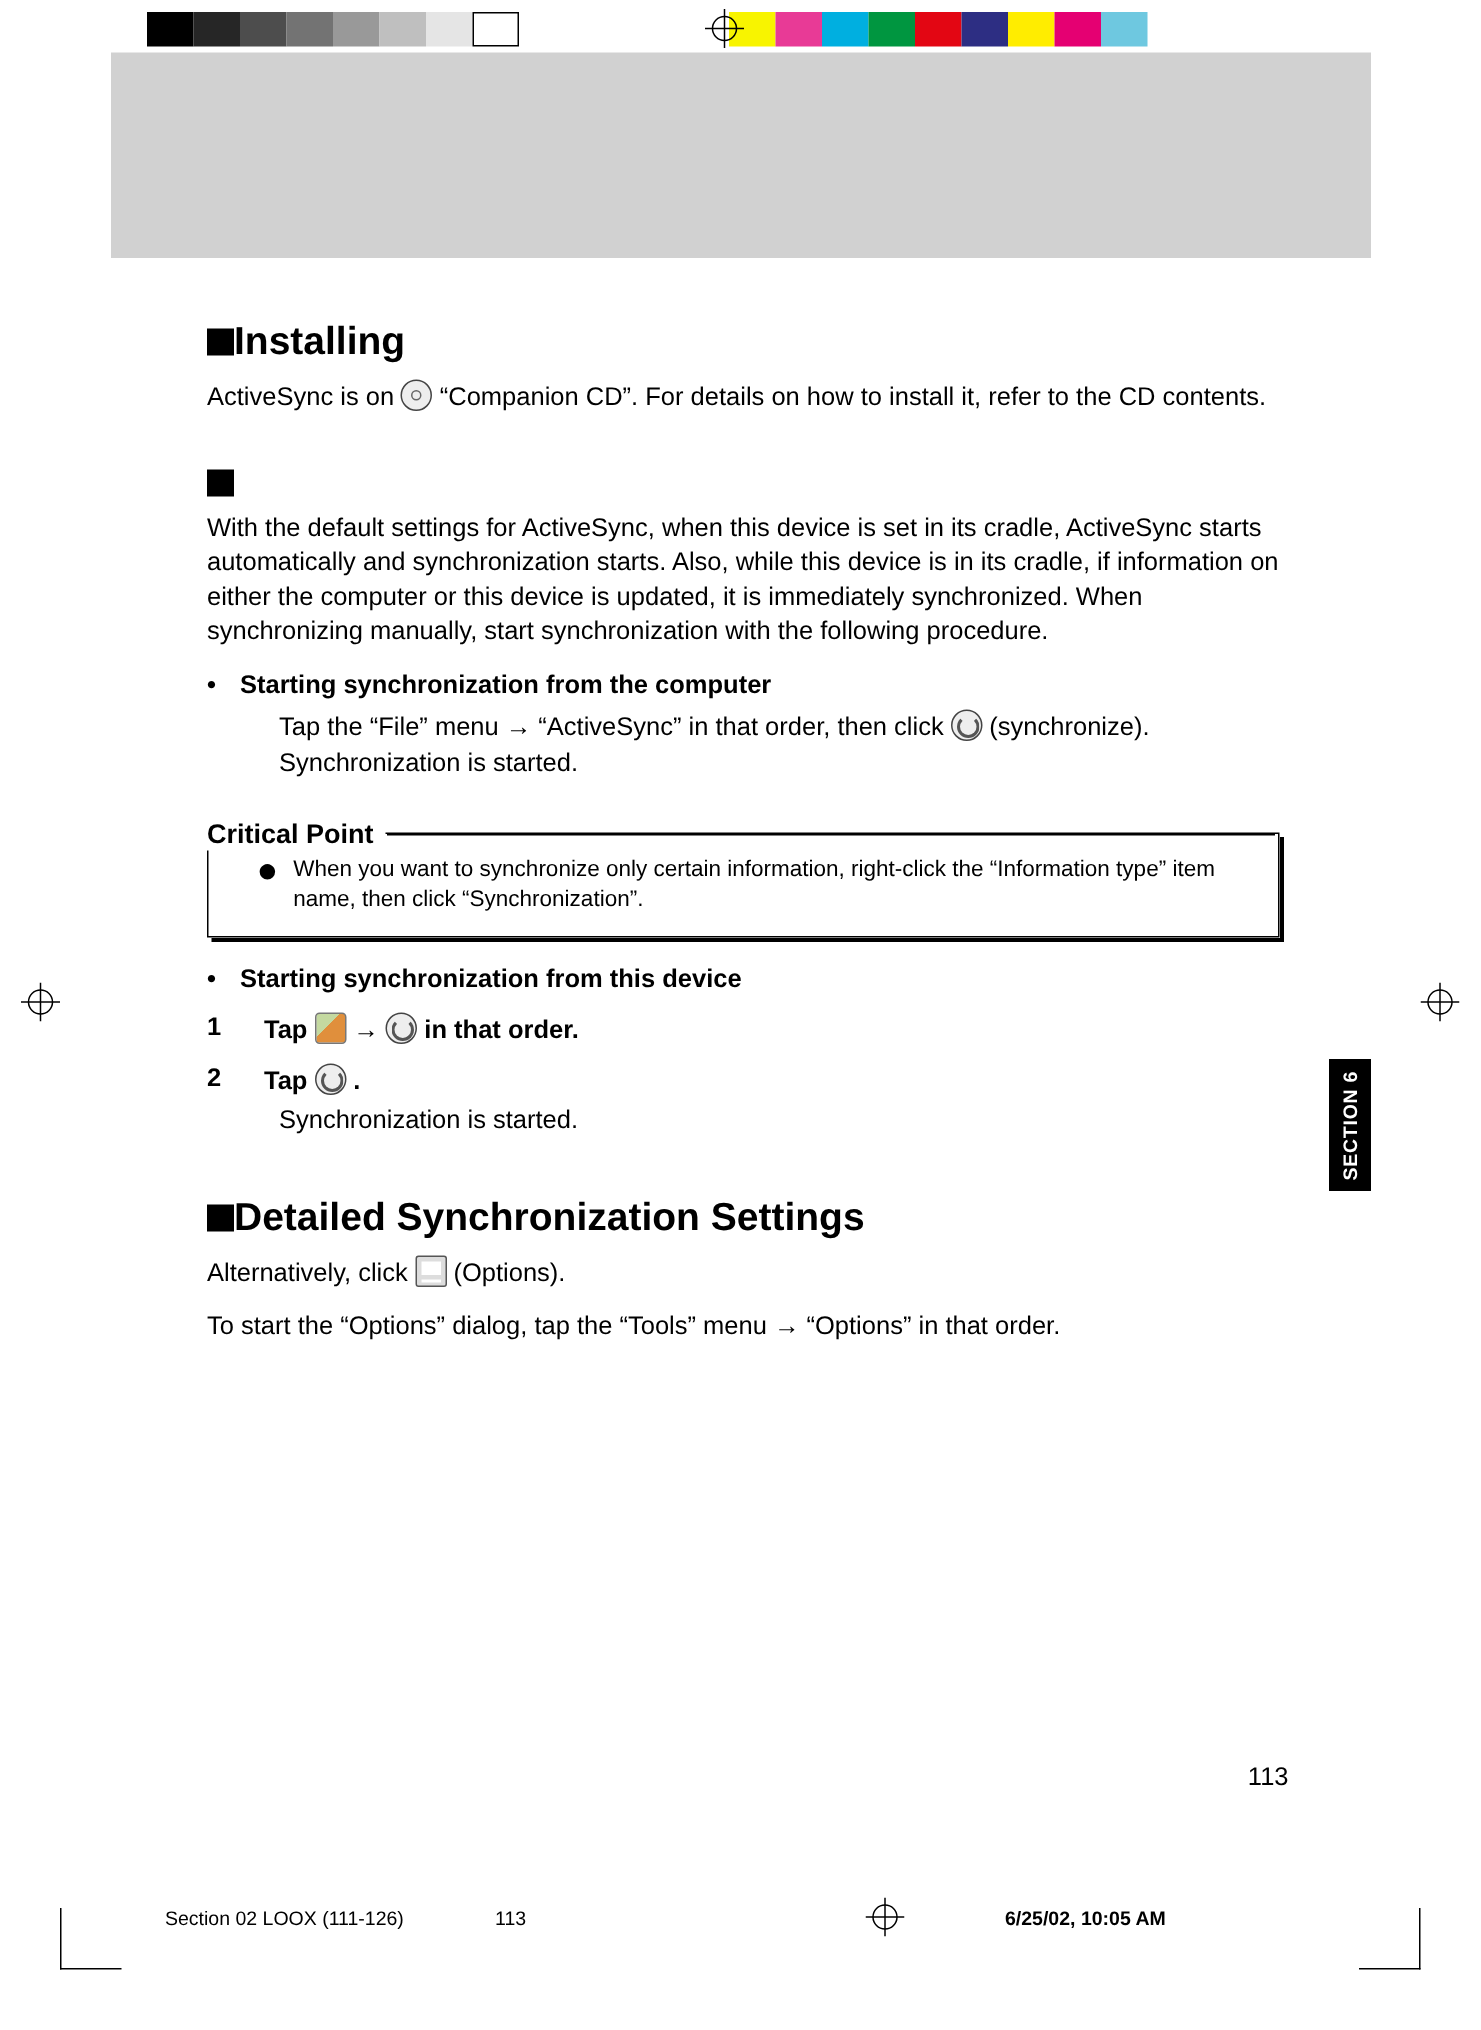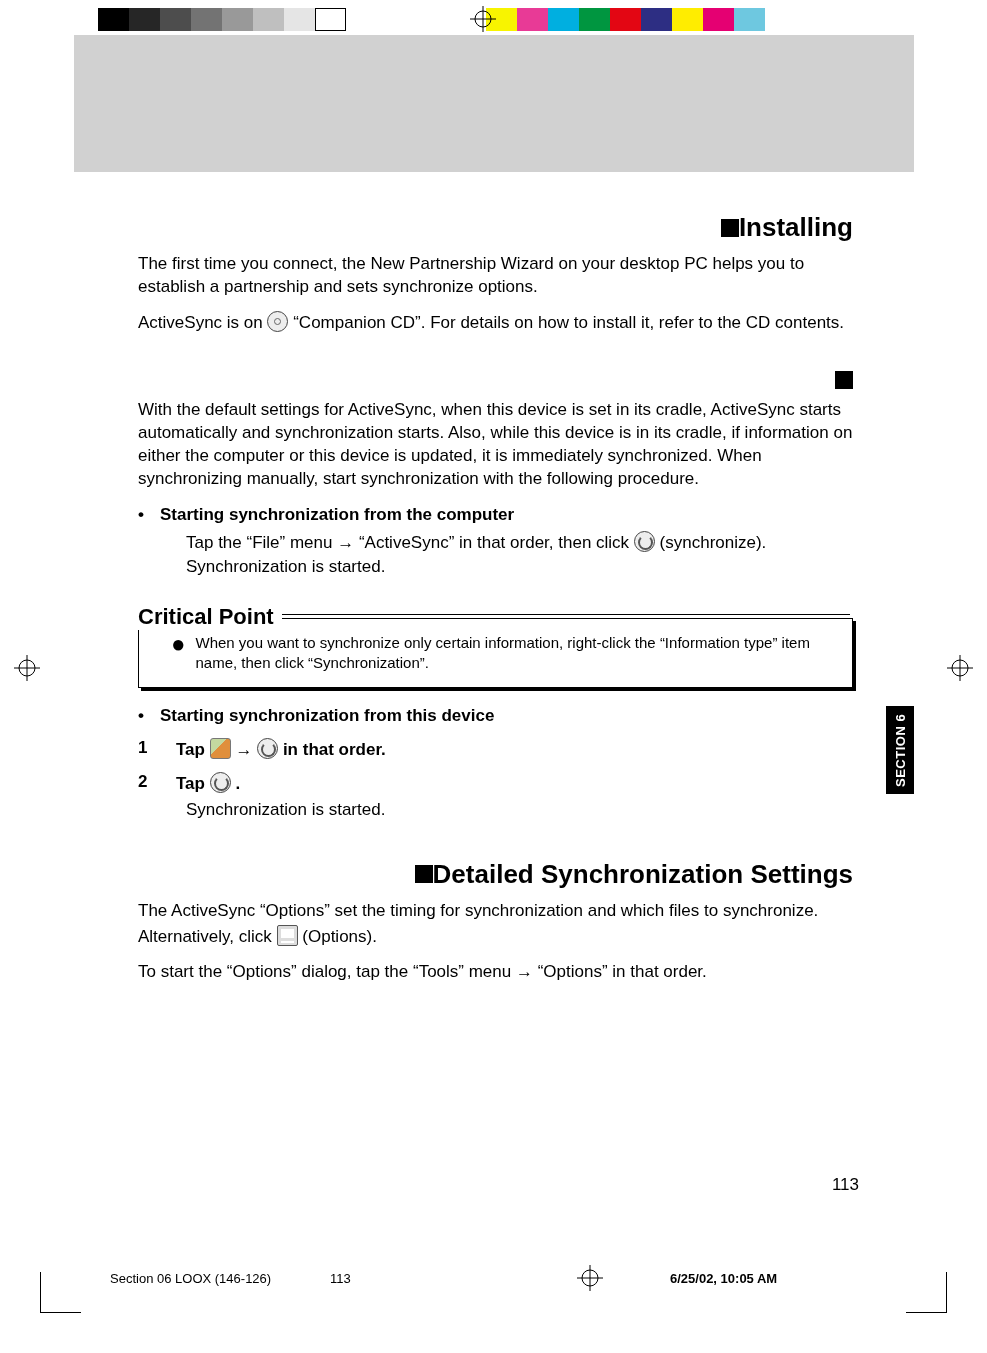--- a/index.html
+++ b/index.html
@@ -45,21 +45,20 @@
     top: 190px;
     width: 715px;
   }
   .sec-heading {
     display: flex;
     align-items: center;
     gap: 0;
     font-size: 26px;
     font-weight: 700;
     margin: 22px 0 10px;
-    justify-content: flex-end;
   }
   .sq-bullet {
     width: 18px; height: 18px;
     background: #000;
   }
   .para {
     font-size: 17px;
     line-height: 1.35;
     margin: 8px 0 12px;
   }
@@ -79,21 +78,21 @@
   }
   .num-step {
     display: flex;
     gap: 24px;
     font-size: 17px;
     font-weight: 700;
     margin: 12px 0 4px;
   }
   .num-step .num { width: 14px; }
   .cp-label {
-    font-size: 22px;
+    font-size: 18px;
     font-weight: 700;
     position: relative;
     display: inline-block;
     padding-right: 8px;
     background: #fff;
     z-index: 2;
   }
   .cp-box-wrap {
     position: relative;
     margin: 24px 0 18px;
@@ -263,21 +262,20 @@
   </div>
 
   <div class="header-bar"></div>
 
   <div class="content">
 
     <div class="sec-heading">
       <div class="sq-bullet"></div>
       <span>Installing</span>
     </div>
-    <div class="para">The first time you connect, the New Partnership Wizard on your desktop PC helps you to establish a partnership and sets synchronize options.</div>
     <div class="para">
       <span>ActiveSync is on </span>
       <span class="inline-icon cd"></span>
       <span> “Companion CD”. For details on how to install it, refer to the CD contents.</span>
     </div>
 
     <div class="sec-heading" style="margin-top:36px">
       <div class="sq-bullet"></div>
     </div>
     <div class="para">With the default settings for ActiveSync, when this device is set in its cradle, ActiveSync starts automatically and synchronization starts. Also, while this device is in its cradle, if information on either the computer or this device is updated, it is immediately synchronized. When synchronizing manually, start synchronization with the following procedure.</div>
@@ -327,41 +325,40 @@
         <span class="inline-icon sync"></span>
         <span>.</span>
       </span>
     </div>
     <div class="indent" style="font-weight:400">Synchronization is started.</div>
 
     <div class="sec-heading" style="margin-top:36px">
       <div class="sq-bullet"></div>
       <span>Detailed Synchronization Settings</span>
     </div>
-    <div class="para" style="margin-bottom:2px">The ActiveSync “Options” set the timing for synchronization and which files to synchronize.</div>
     <div class="para" style="margin-top:2px">
       <span>Alternatively, click </span>
       <span class="inline-icon opts"></span>
       <span> (Options).</span>
     </div>
     <div class="para" style="margin:2px 0">To start the “Options” dialog, tap the “Tools” menu → “Options” in that order.</div>
 
   </div>
 
   <div class="side-tab">
     <span>SECTION 6</span>
   </div>
 
   <div class="page-num">113</div>
 
   <div class="crop-corner crop-bl"></div>
   <div class="crop-corner crop-br"></div>
 
   <div class="footer-meta">
-    <span class="fcol1">Section 06 LOOX (146-126)</span>
+    <span class="fcol1">Section 02 LOOX (111-126)</span>
     <span class="fcol2">113</span>
     <span class="spacer">
       <span class="crosshair" style="position:relative">
         <svg viewBox="0 0 26 26">
             <circle cx="13" cy="13" r="8" fill="none" stroke="#000"></circle>
             <line x1="13" y1="0" x2="13" y2="26" stroke="#000"></line>
             <line x1="0" y1="13" x2="26" y2="13" stroke="#000"></line>
           </svg>
       </span>
     </span>

